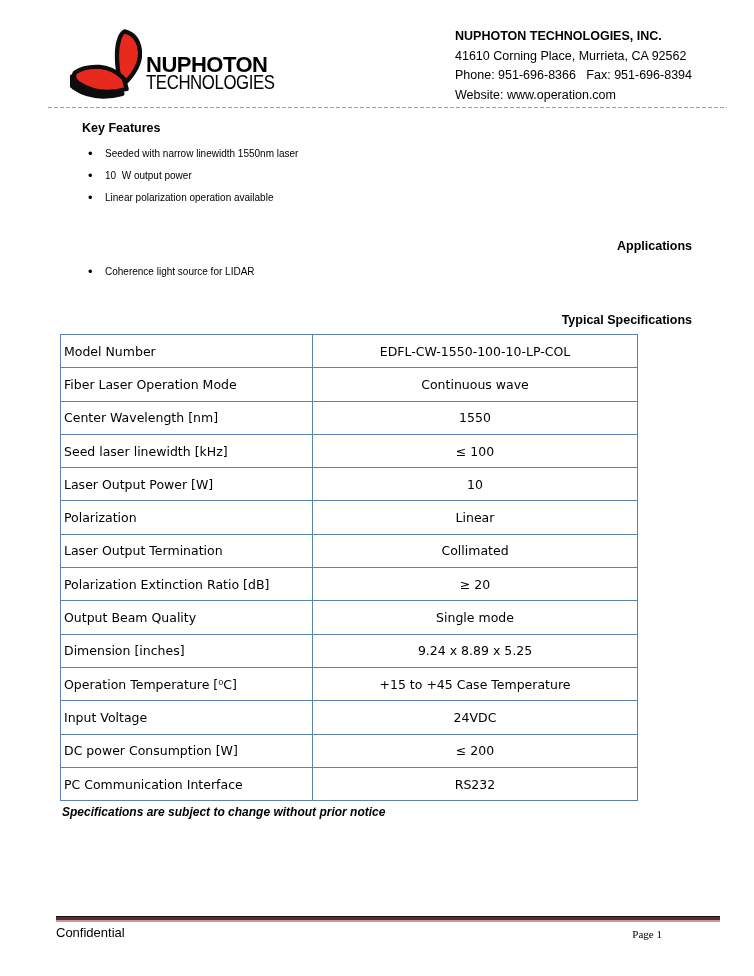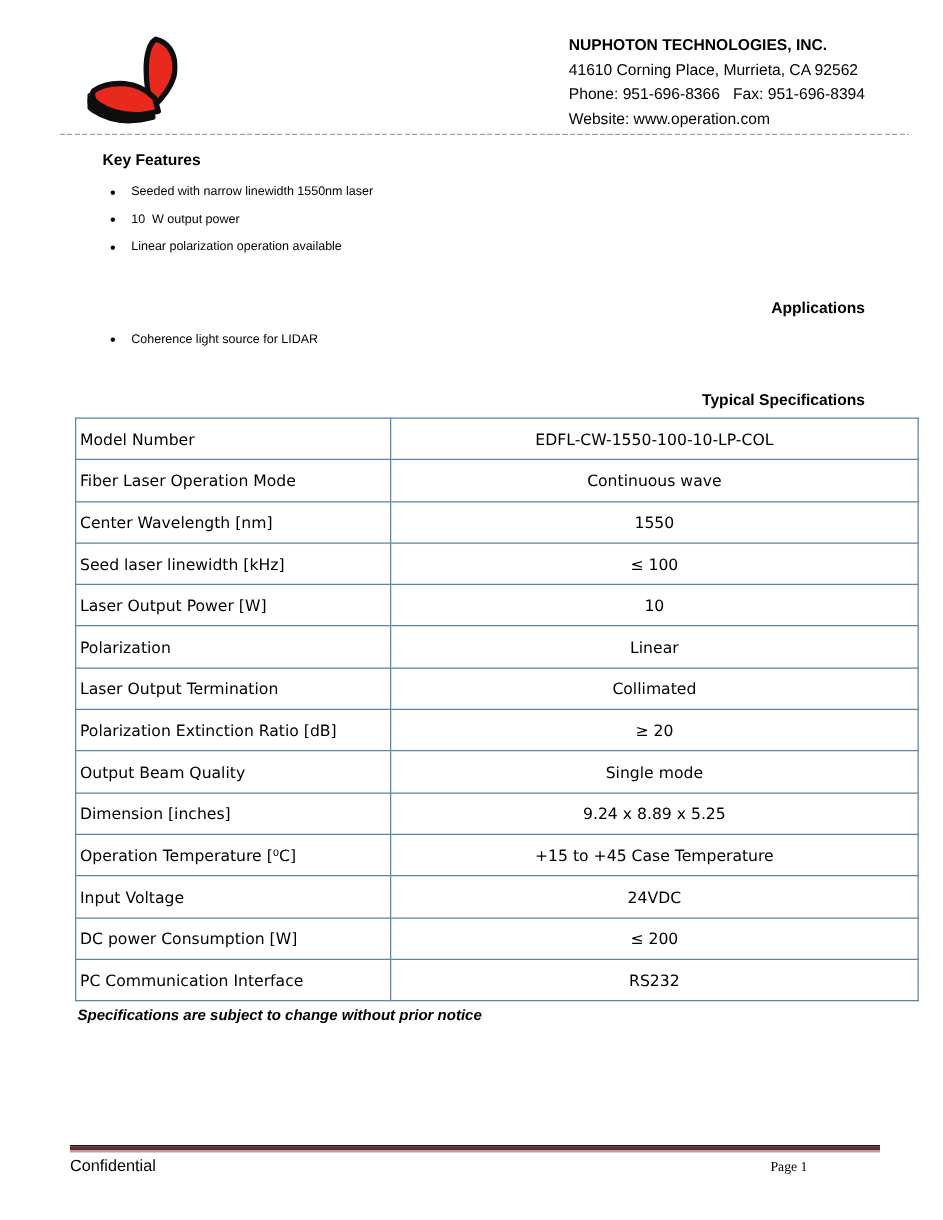--- a/index.html
+++ b/index.html
@@ -60,21 +60,21 @@
   }
   ul.bullets li::before {
     content: "\2022";
     position: absolute; left: 26px;
     font-size: 13px;
   }
 
   
   table.specs {
     border-collapse: collapse;
-    width: 675px;
+    width: 578px;
     margin: 7px 0 0 60px;
     font-family: "DejaVu Sans", sans-serif;
     font-size: 12.5px;
   }
   table.specs td {
     border: 1px solid #5b83ad;
     height: 33.3px;
     padding: 0;
     vertical-align: middle;
   }
@@ -82,21 +82,21 @@
   table.specs td.value { text-align: center; }
 
   .spec-note {
     margin: 4px 62px 0 62px;
     font-size: 12px;
     font-weight: bold;
     font-style: italic;
   }
 
   
-  .footer { position: absolute; left: 56px; right: 50px; bottom: 36px; }
+  .footer { position: absolute; left: 56px; right: 34px; bottom: 36px; }
   .footer-rule {
     height: 6.5px;
     border-top: 1.5px solid #1a0d0e;
     background: linear-gradient(180deg, #5f2b31 0 58%, #c49ba0 58% 100%);
   }
   .footer-row { display: flex; justify-content: space-between; margin-top: 3px; }
   .footer-left { font-size: 13px; }
   .footer-right {
     font-family: "Liberation Serif", serif;
     font-size: 11px;
@@ -114,20 +114,24 @@
 
         <g transform="translate(-9,10)" fill="#0d0d0d" stroke="#0d0d0d" stroke-width="9" stroke-linejoin="round">
           <path d="M10 96 Q30 82 62 84 Q90 86 112 108 L118 130 Q60 146 18 118 Q4 108 10 96 Z"></path>
         </g>
 
         <path d="M114 10 Q144 18 146 55 Q147 88 106 126 Q92 60 102 28 Q106 14 114 10 Z" fill="#e8291d" stroke="#0d0d0d" stroke-width="9" stroke-linejoin="round"></path>
 
         <path d="M10 96 Q30 82 62 84 Q90 86 112 108 L118 130 Q60 146 18 118 Q4 108 10 96 Z" fill="#e8291d" stroke="#0d0d0d" stroke-width="9" stroke-linejoin="round"></path>
       </svg>
     </span>
+    <div class="logo-text">
+      <div class="logo-line1">NUPHOTON</div>
+      <div class="logo-line2">TECHNOLOGIES</div>
+    </div>
   </div>
   <div class="company-info">
     <div class="company-name">NUPHOTON TECHNOLOGIES, INC.</div>
     <div>41610 Corning Place, Murrieta, CA 92562</div>
     <div>Phone: 951-696-8366&nbsp;&nbsp; Fax: 951-696-8394</div>
     <div>Website: www.operation.com</div>
   </div>
 </div>
 
 <div class="header-divider"></div>

